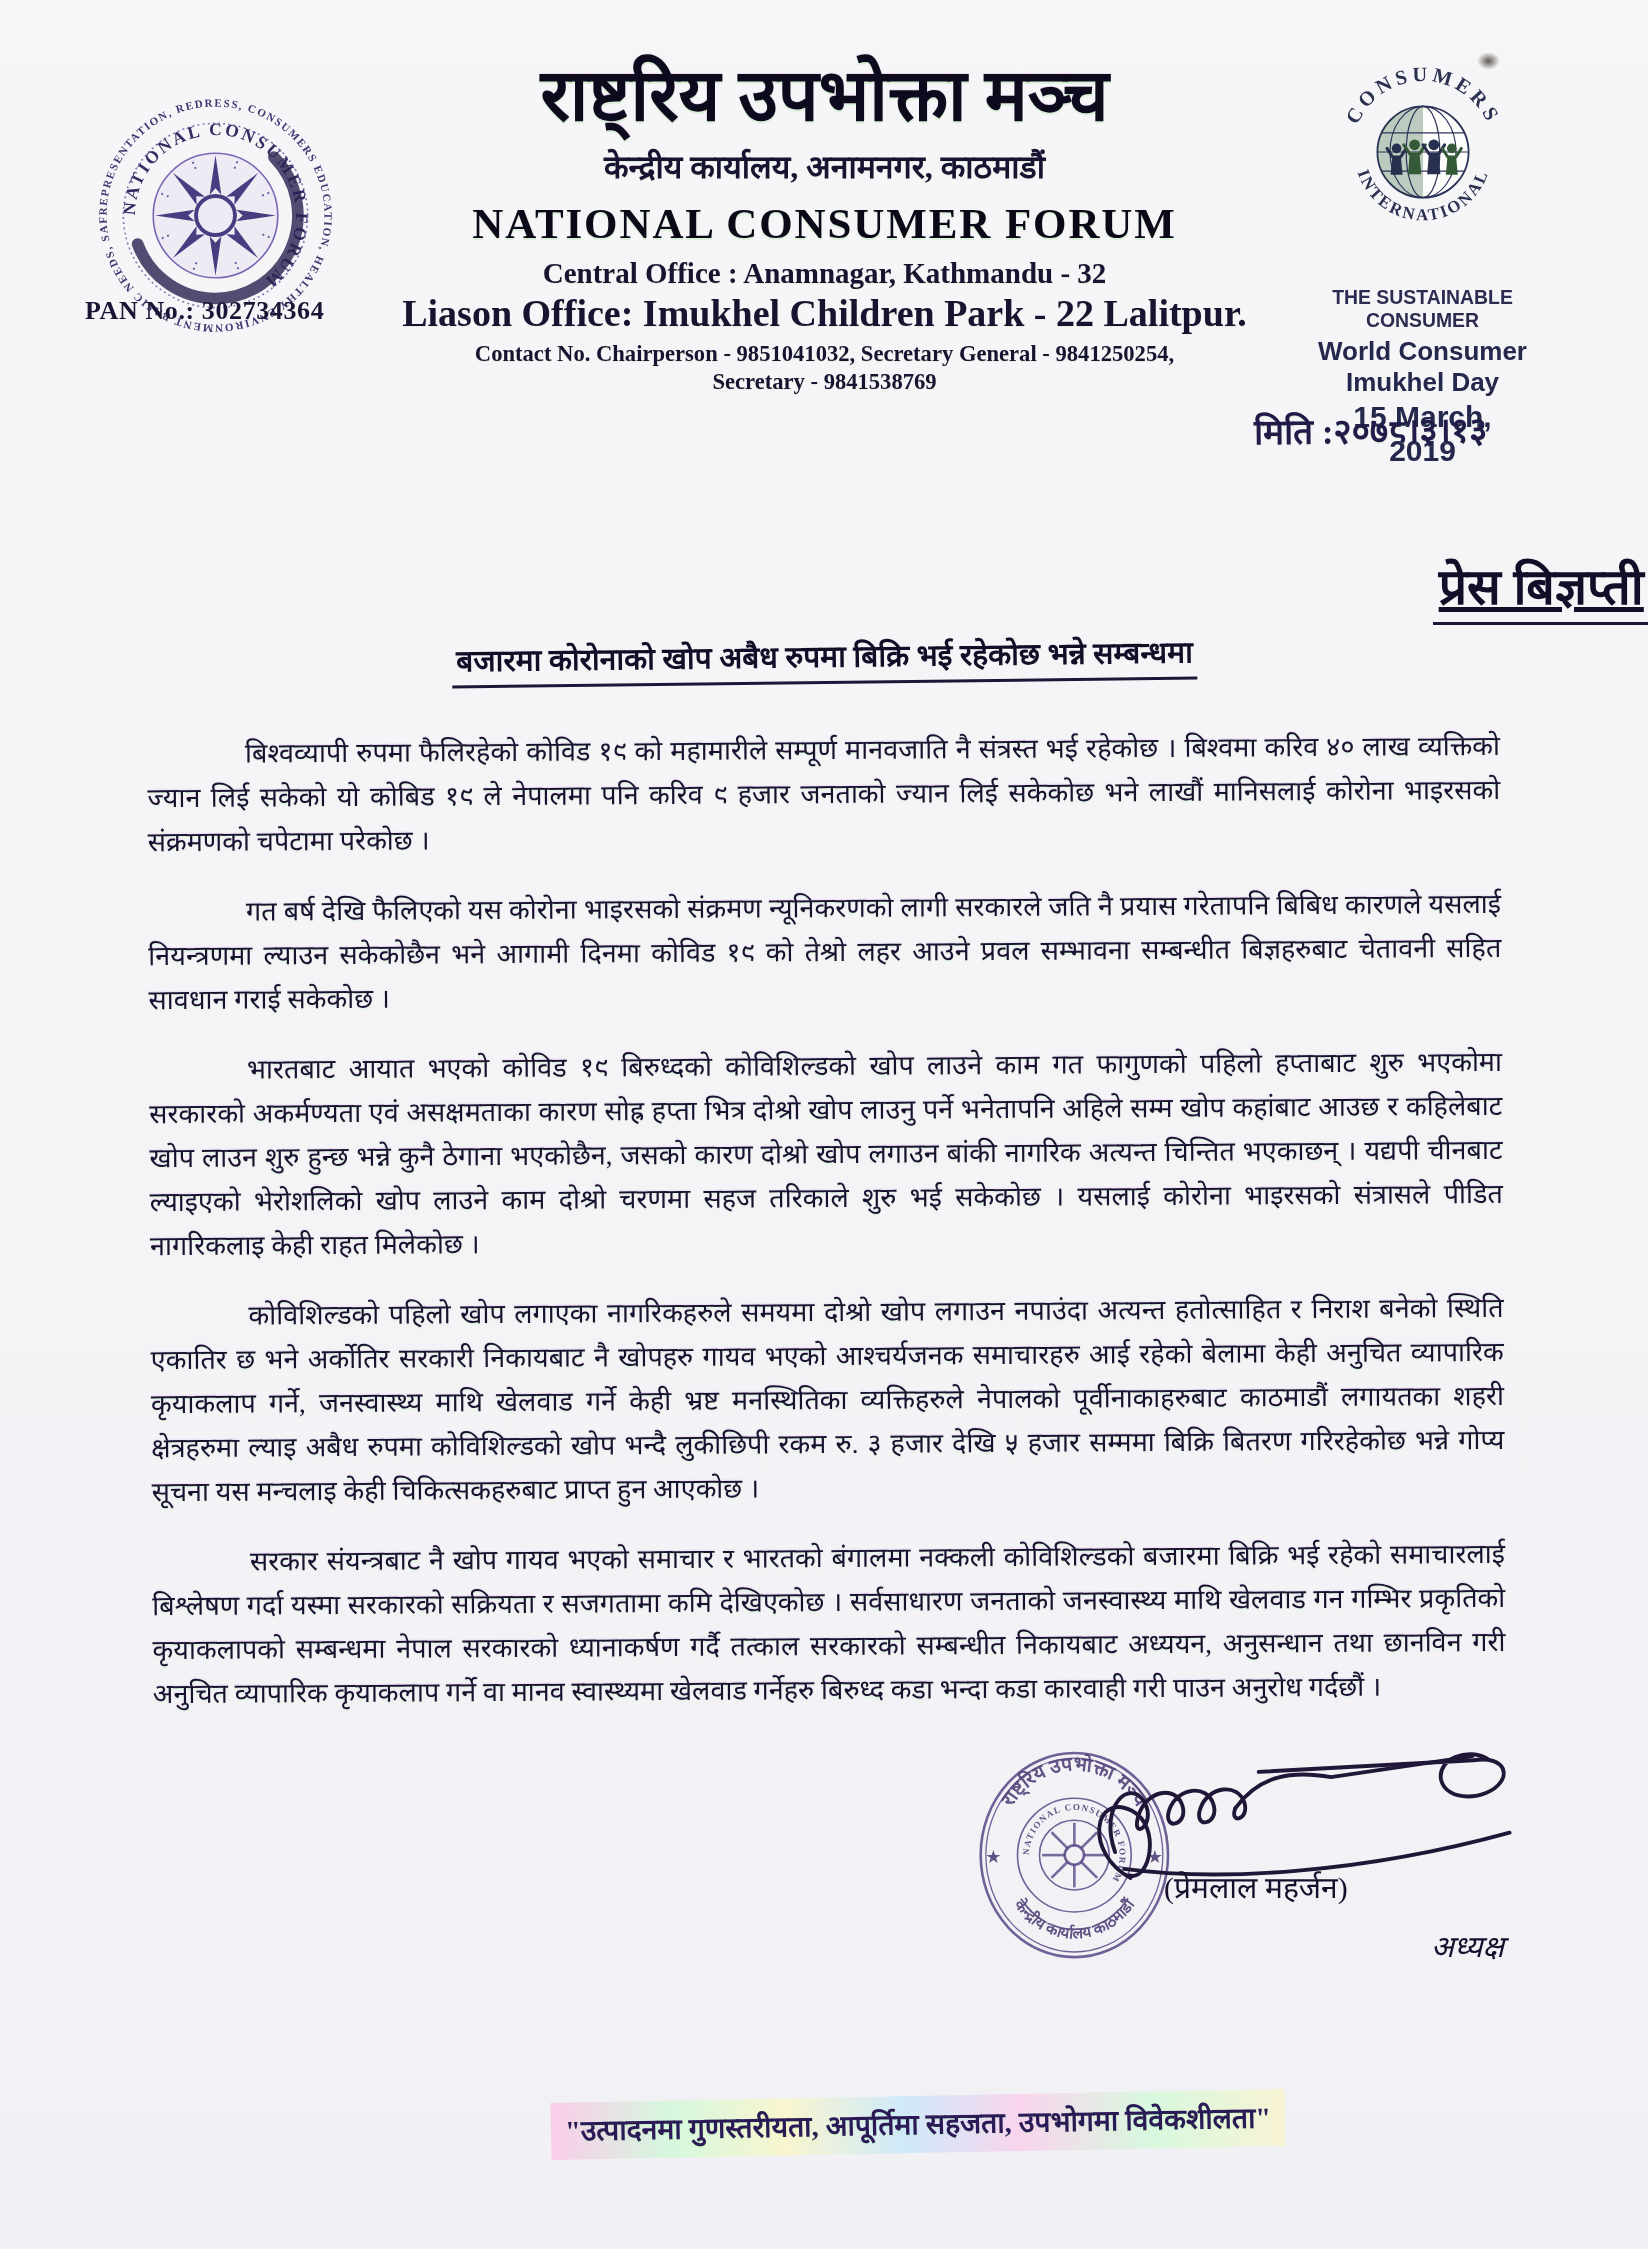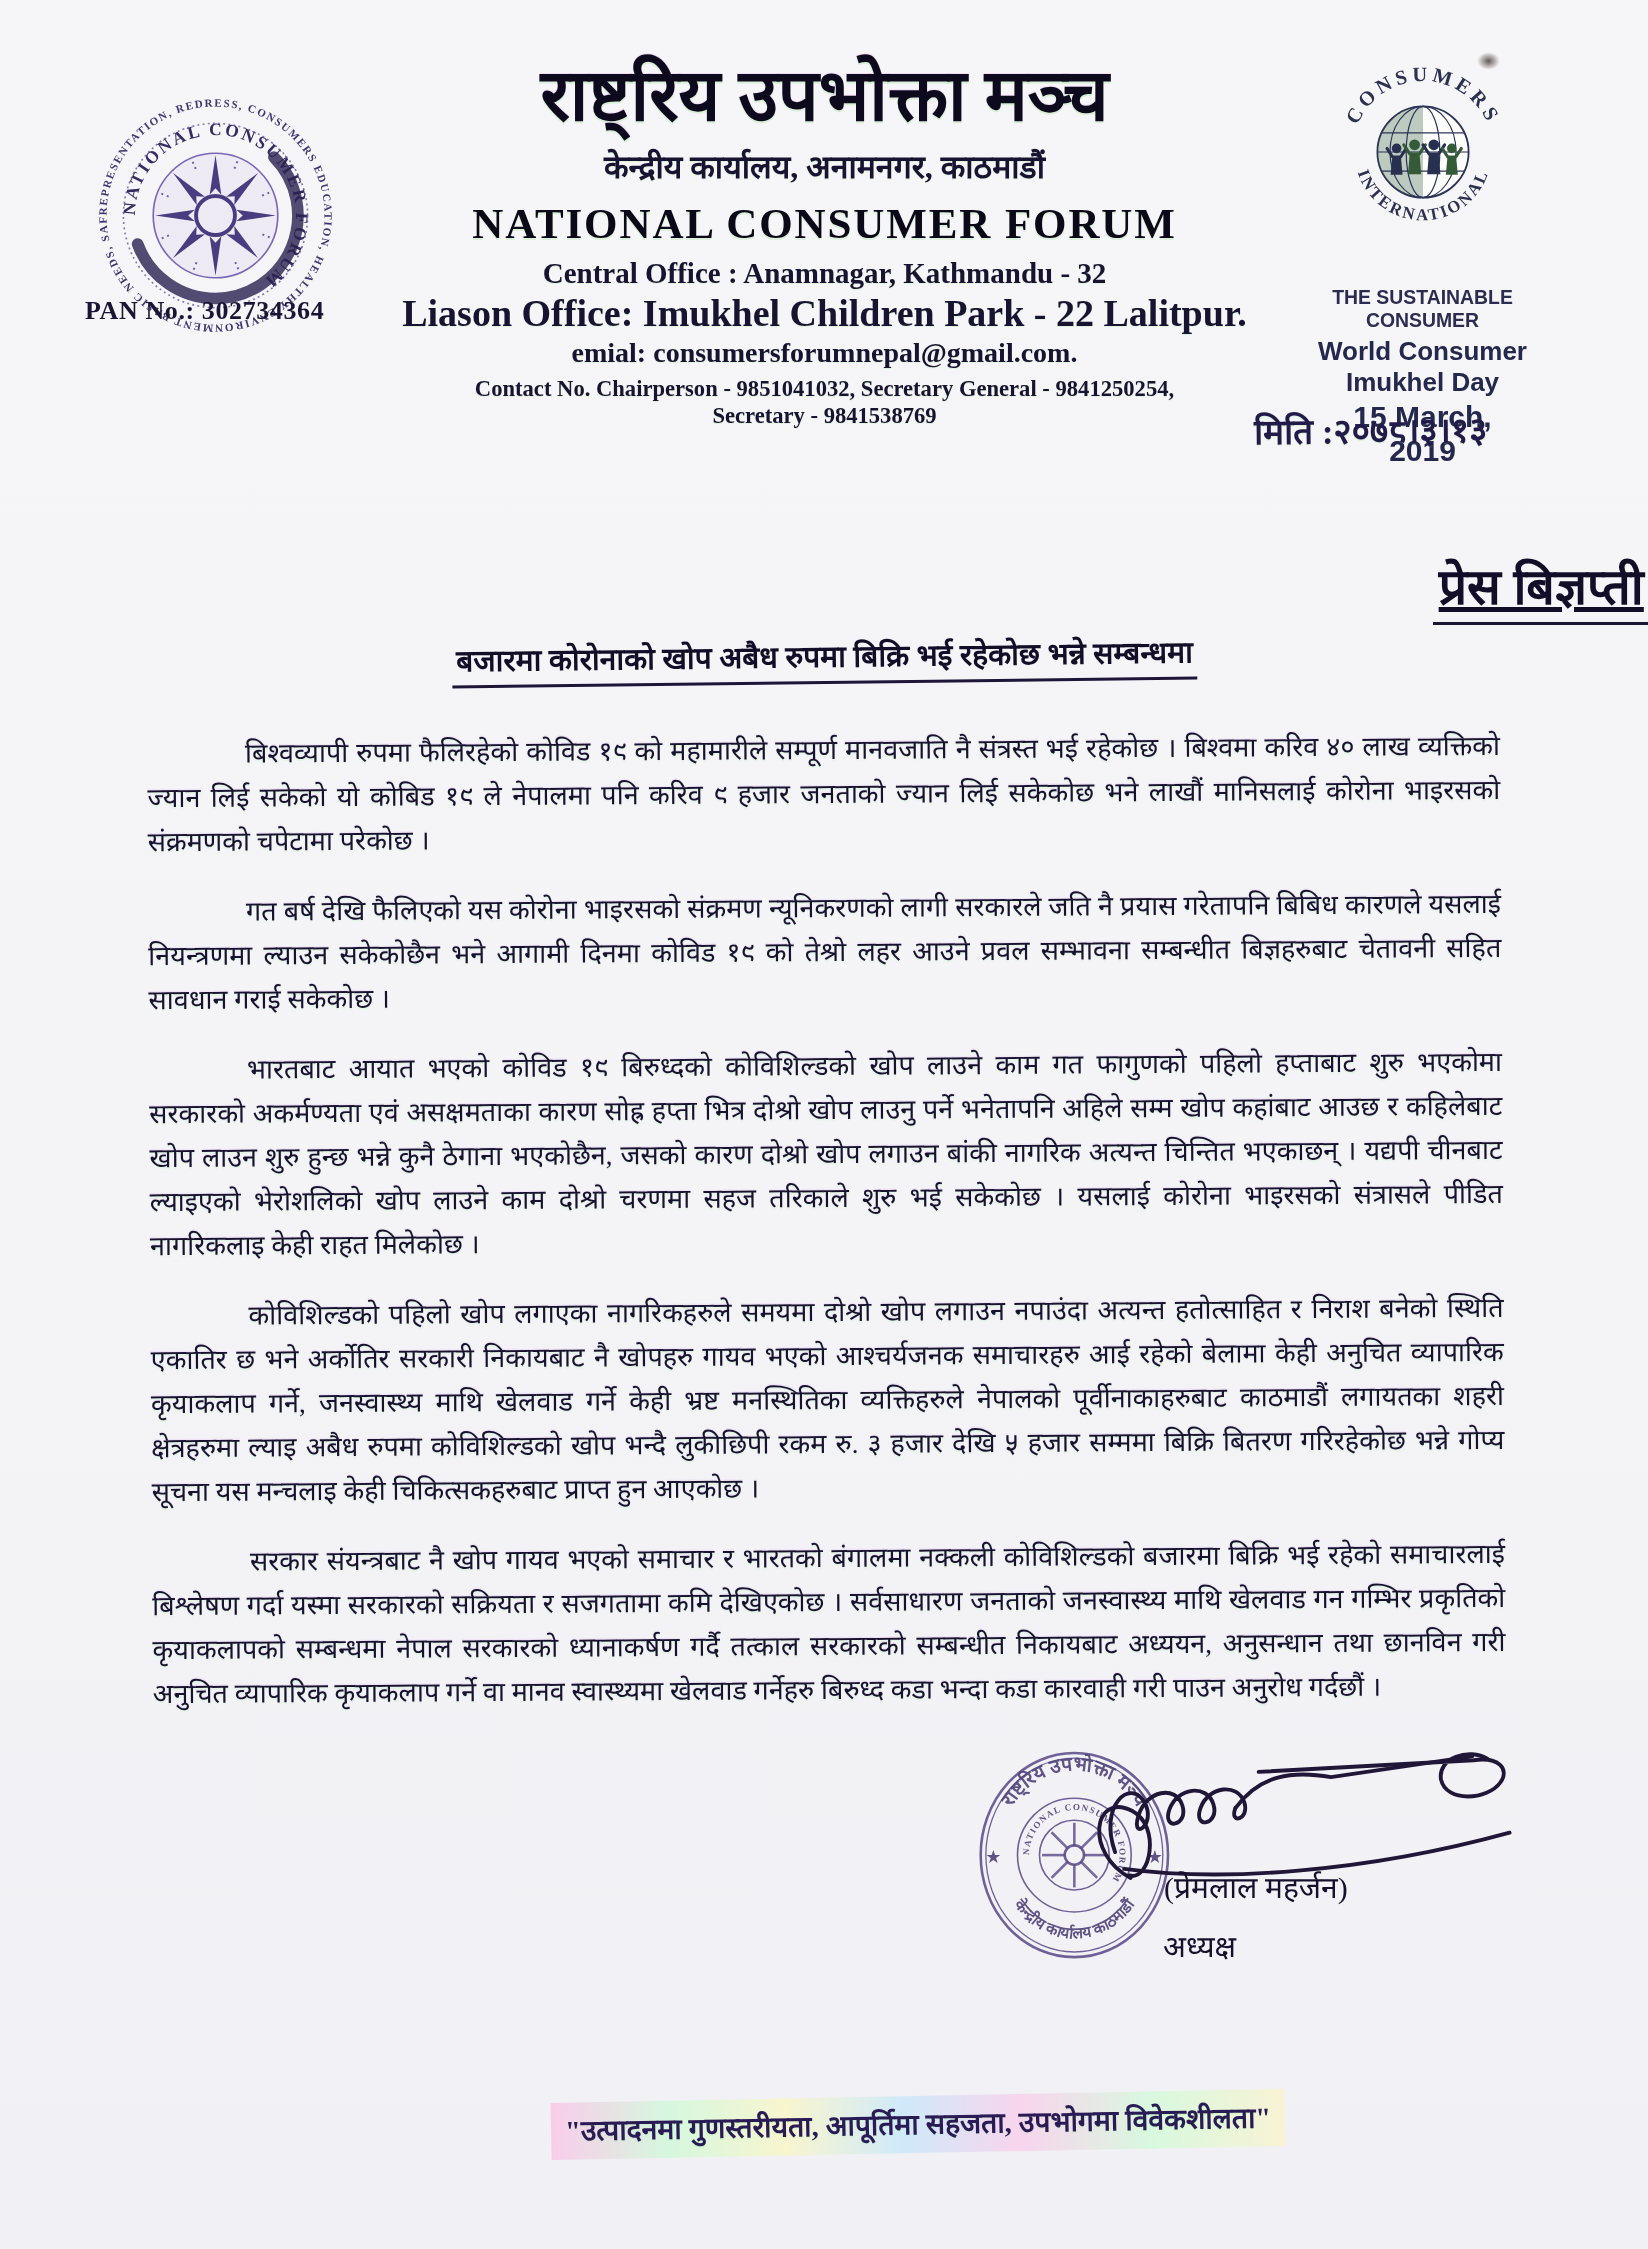--- a/index.html
+++ b/index.html
@@ -67,21 +67,21 @@
     position:absolute;left:150px;top:728px;width:1353px;
     font-size:27px;line-height:1.63;text-align:justify;color:#17122e;
     transform:rotate(-0.35deg);
     text-shadow:0 1.9px 0 rgba(140,255,140,.14),0 -1.3px 0 rgba(210,130,255,.12);
   }
   .para{margin:0 0 26px 0;text-indent:98px;}
   
   .stamp{position:absolute;left:971px;top:1744px;width:208px;height:221px;opacity:.92;}
   .signature-svg{position:absolute;left:1053px;top:1715px;width:498px;height:194px;}
   .signer-name{position:absolute;left:1164px;top:1866px;width:304px;text-align:left;font-size:30px;color:#16102c;}
-  .signer-role{position:absolute;left:1163px;top:1925px;width:304px;text-align:left;font-size:30px;color:#16102c;}
+  .signer-role{position:absolute;left:1200px;top:1925px;width:304px;text-align:right;font-size:30px;color:#16102c;font-style:italic;}
   
   .footer-slogan{
     position:absolute;left:551px;top:2096px;width:711px;
     padding:7.8px 11.6px 11.6px;text-align:center;
     font-size:28.4px;font-weight:bold;color:#2a1a56;
     transform:rotate(-1.1deg);
     background:linear-gradient(90deg,
       rgba(255,175,225,.55) 0%,rgba(185,255,200,.5) 16%,rgba(255,250,170,.5) 32%,
       rgba(180,228,255,.55) 48%,rgba(255,185,230,.5) 64%,rgba(195,255,205,.55) 82%,
       rgba(255,245,180,.5) 100%);
@@ -138,21 +138,20 @@
   </div>
 
   <div class="pan">PAN No.: 302734364</div>
 
   <div class="header-center">
     <div class="org-np">राष्ट्रिय उपभोक्ता मञ्च</div>
     <div class="org-addr hline">केन्द्रीय कार्यालय, अनामनगर, काठमाडौं</div>
     <div class="org-en">NATIONAL CONSUMER FORUM</div>
     <div class="office1 hline">Central Office : Anamnagar, Kathmandu - 32</div>
     <div class="office2 hline">Liason Office: Imukhel Children Park - 22 Lalitpur.</div>
-    <div class="email hline">emial: consumersforumnepal@gmail.com.</div>
     <div class="contact1 hline">Contact No. Chairperson - 9851041032, Secretary General - 9841250254,</div>
     <div class="contact2 hline">Secretary - 9841538769</div>
   </div>
 
   <div class="ci-badge">
     <svg viewBox="0 0 300 340">
       <defs>
         <path id="ci-top" d="M150,150 m-118,0 a118,118 0 1,1 236,0"></path>
         <path id="ci-bot" d="M150,150 m-114,0 a114,114 0 1,0 228,0"></path>
       </defs>

